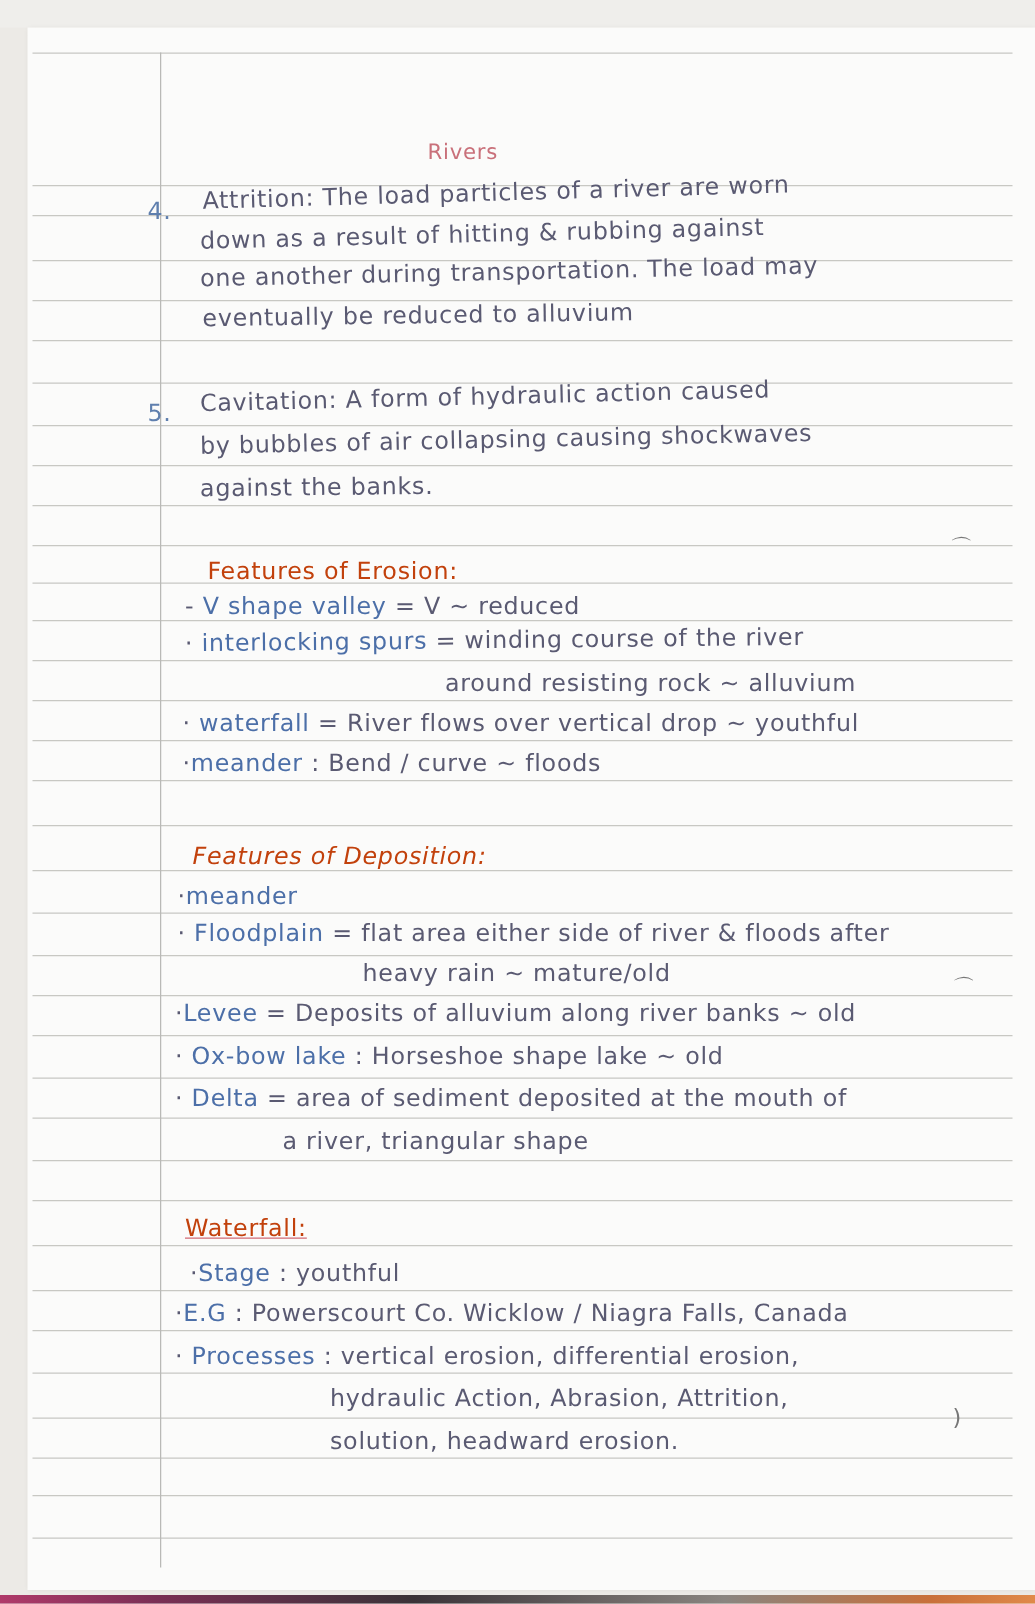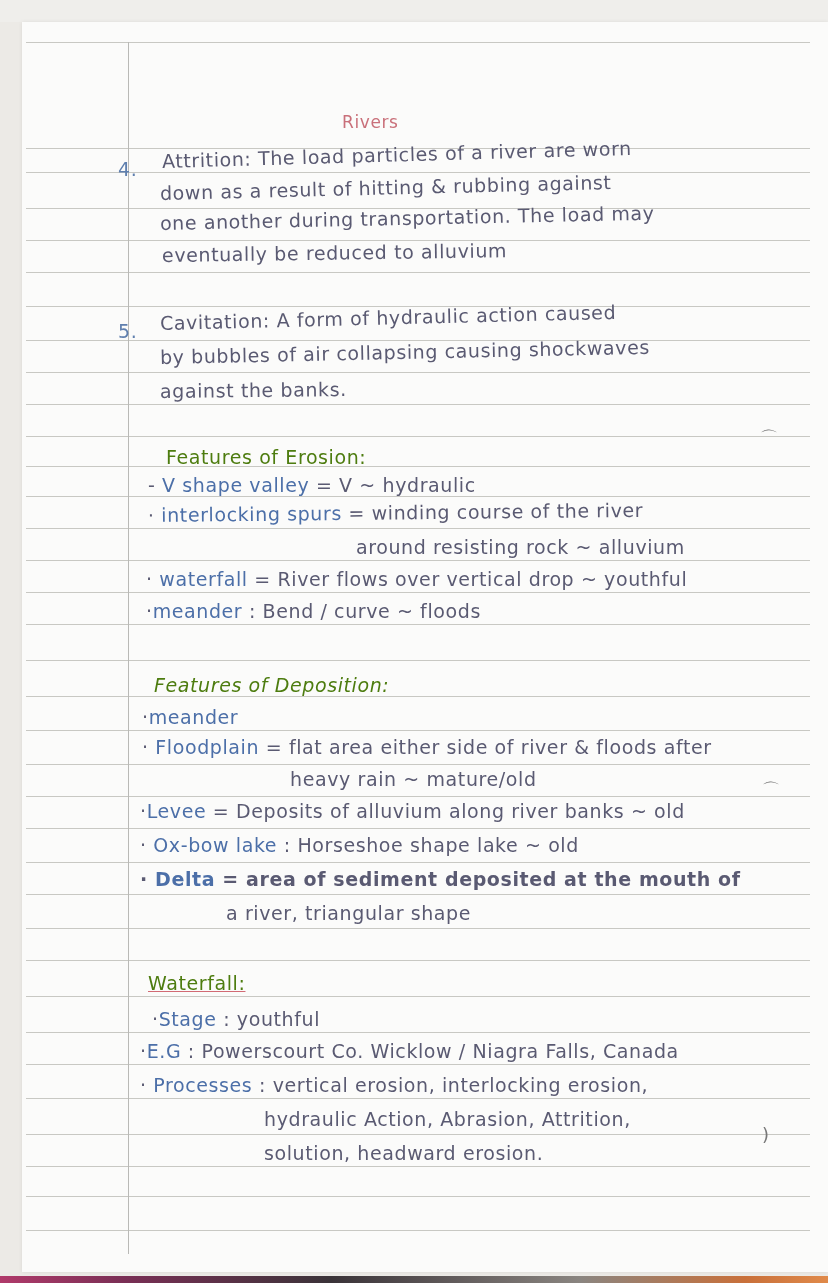--- a/index.html
+++ b/index.html
@@ -4,21 +4,21 @@
 <style>
   html,body{margin:0;padding:0;}
   body{width:828px;height:1283px;overflow:hidden;background:#eceae6;position:relative;font-family:"DejaVu Sans",sans-serif;}
   .page{position:absolute;left:22px;top:22px;width:806px;height:1250px;background:#fbfbfa;box-shadow:0 0 4px rgba(0,0,0,0.08);}
   .topstrip{position:absolute;left:0;top:0;width:828px;height:22px;background:#efeeeb;}
   .margin{position:absolute;left:128px;top:42px;width:1px;height:1212px;background:#b9b9b6;}
   .rule{position:absolute;left:26px;width:784px;height:1px;background:#c8c8c3;}
   .bottombar{position:absolute;left:0;top:1276px;width:828px;height:7px;background:linear-gradient(90deg,#b03a6a 0%,#7a2f55 15%,#3a3338 40%,#8a8580 70%,#c9703a 90%,#e08a4a 100%);}
   .line{position:absolute;font-size:19px;letter-spacing:0.6px;color:#5a5a72;white-space:nowrap;transform-origin:left center;}
   .blue{color:#4c6fa8;}
-  .red{color:#4d7c0f;}
+  .red{color:#c2410c;}
   .title{color:#c9707a;font-size:17px;}
   .num{color:#5f7fae;}
   .ul{text-decoration:underline;text-decoration-color:#d26a74;text-align:center;}
   .mark{position:absolute;color:#777;font-size:18px;}
 </style>
 </head>
 <body>
 
 <div class="topstrip"></div>
 <div class="page"></div>
@@ -77,21 +77,21 @@
   <div class="line" style="left:160px;top:312px;transform:rotate(-1.4deg);">Cavitation: A form of hydraulic action caused</div>
   <div class="line" style="left:160px;top:346px;transform:rotate(-1.2deg);">by bubbles of air collapsing causing shockwaves</div>
   <div class="line" style="left:160px;top:380px;transform:rotate(-0.6deg);">against the banks.</div>
 </div>
 
 <div>
   <div class="line red" style="left:166px;top:446px;">Features of Erosion:</div>
   <span class="mark" style="left:760px;top:426px;">⌒</span>
 
   <div class="line" style="left:148px;top:474px;">
-    <span>-</span> <span class="blue">V shape valley</span><span> = V ~ hydraulic</span>
+    <span>-</span> <span class="blue">V shape valley</span><span> = V ~ reduced</span>
   </div>
   <div class="line" style="left:148px;top:504px;transform:rotate(-0.6deg);">
     <span>·</span> <span class="blue">interlocking spurs</span><span> = winding course of the river</span>
   </div>
   <div class="line" style="left:356px;top:536px;">around resisting rock ~ alluvium</div>
   <div class="line" style="left:146px;top:568px;">
     <span>·</span> <span class="blue">waterfall</span><span> = River flows over vertical drop ~ youthful</span>
   </div>
   <div class="line" style="left:146px;top:600px;">
     <span>·</span><span class="blue">meander</span><span> : Bend / curve ~ floods</span>
@@ -108,36 +108,36 @@
     <span>·</span> <span class="blue">Floodplain</span><span> = flat area either side of river &amp; floods after</span>
   </div>
   <div class="line" style="left:290px;top:768px;">heavy rain ~ mature/old</div>
   <span class="mark" style="left:762px;top:778px;">⌒</span>
   <div class="line" style="left:140px;top:800px;">
     <span>·</span><span class="blue">Levee</span><span> = Deposits of alluvium along river banks ~ old</span>
   </div>
   <div class="line" style="left:140px;top:834px;">
     <span>·</span> <span class="blue">Ox-bow lake</span><span> : Horseshoe shape lake ~ old</span>
   </div>
-  <div class="line" style="left:140px;top:868px;font-weight:bold;">
+  <div class="line" style="left:140px;top:868px;">
     <span>·</span> <span class="blue">Delta</span><span> = area of sediment deposited at the mouth of</span>
   </div>
   <div class="line" style="left:226px;top:902px;">a river, triangular shape</div>
 </div>
 
 <div>
   <div class="line red ul" style="left:148px;top:972px;">Waterfall:</div>
 
   <div class="line" style="left:140px;top:1008px;margin-left:12px;">
     <span>·</span><span class="blue">Stage</span><span> : youthful</span>
   </div>
   <div class="line" style="left:140px;top:1040px;">
     <span>·</span><span class="blue">E.G</span><span> : Powerscourt Co. Wicklow / Niagra Falls, Canada</span>
   </div>
   <div class="line" style="left:140px;top:1074px;">
-    <span>·</span> <span class="blue">Processes</span><span> : vertical erosion, interlocking erosion,</span>
+    <span>·</span> <span class="blue">Processes</span><span> : vertical erosion, differential erosion,</span>
   </div>
   <div class="line" style="left:264px;top:1108px;">hydraulic Action, Abrasion, Attrition,</div>
   <span class="mark" style="left:762px;top:1124px;">)</span>
   <div class="line" style="left:264px;top:1142px;">solution, headward erosion.</div>
 </div>
 
 <div class="bottombar"></div>
 
 </body></html>

